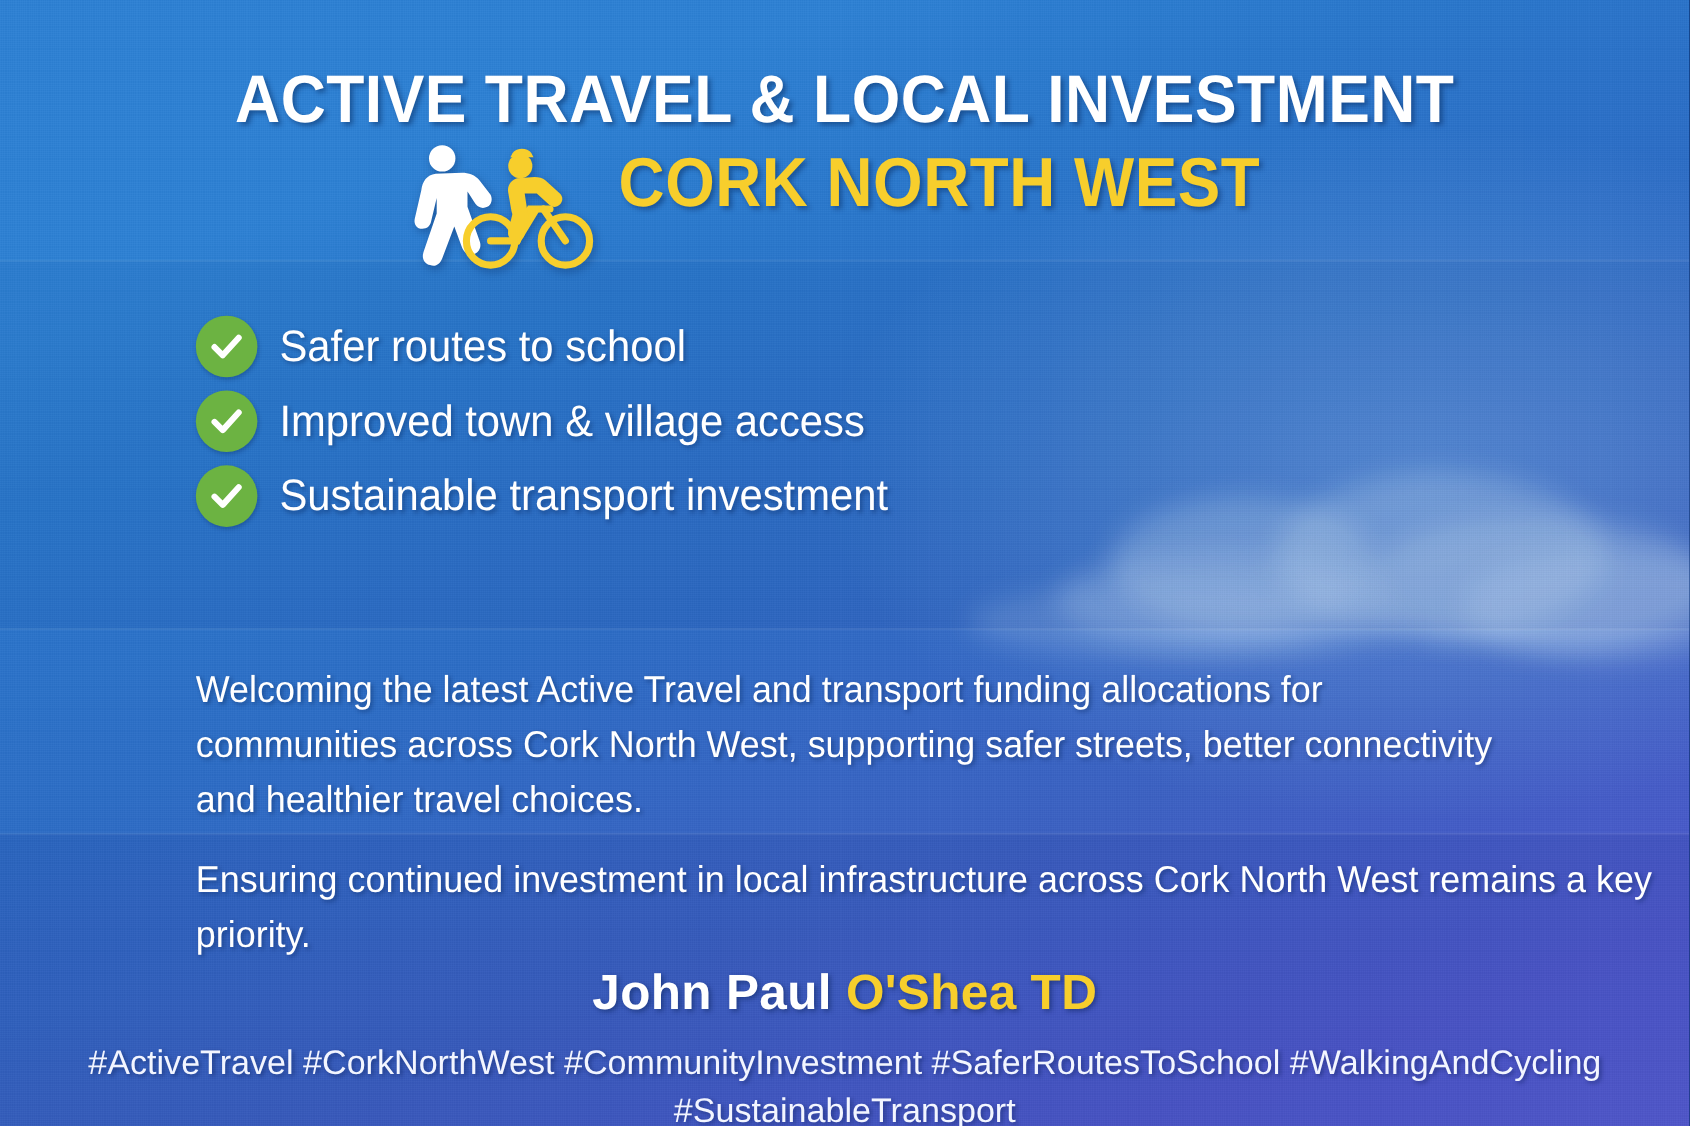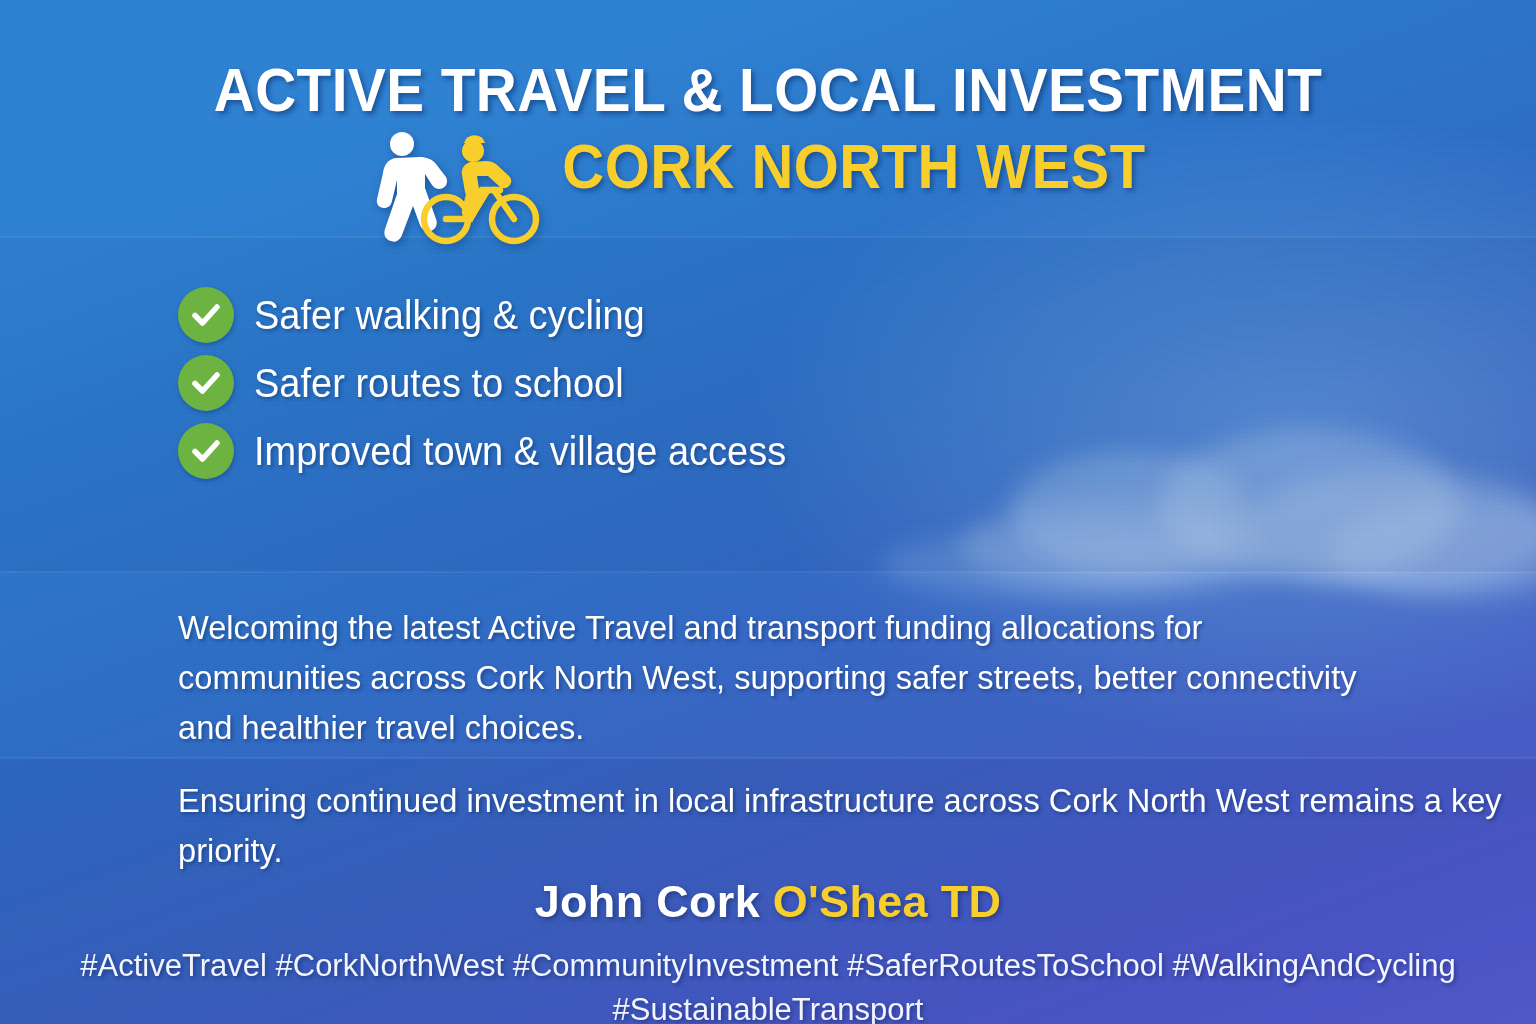--- a/index.html
+++ b/index.html
@@ -249,54 +249,54 @@
           <path d="M104 34 C98 36 95 41 96 47 L99 64 C100 69 104 71 108 70 C112 69 114 65 113 61 L111 48 L122 48 L133 58 C136 61 140 61 143 58 C146 55 146 51 143 48 L130 36 C127 34 124 33 120 33 Z"></path>
           <path d="M101 62 L96 82 C95 87 98 91 103 91 C107 91 110 89 111 85 L115 66 Z"></path>
         </g>
       </svg>
 
       <div class="subhead">CORK NORTH WEST</div>
     </div>
 
     <div class="bullets">
 
-      <div class="bullet">
-        <span class="check">
-          <svg width="34" height="34" viewBox="0 0 34 34">
-            <path d="M6 17.5 L13.5 25 L28 9" fill="none" stroke="#ffffff" stroke-width="5.5" stroke-linecap="round" stroke-linejoin="round"></path>
-          </svg>
-        </span>
-        <span class="bullet-label">Safer walking &amp; cycling</span>
-      </div>
 
       <div class="bullet">
         <span class="check">
           <svg width="34" height="34" viewBox="0 0 34 34">
             <path d="M6 17.5 L13.5 25 L28 9" fill="none" stroke="#ffffff" stroke-width="5.5" stroke-linecap="round" stroke-linejoin="round"></path>
           </svg>
         </span>
         <span class="bullet-label">Safer routes to school</span>
       </div>
 
       <div class="bullet">
         <span class="check">
           <svg width="34" height="34" viewBox="0 0 34 34">
             <path d="M6 17.5 L13.5 25 L28 9" fill="none" stroke="#ffffff" stroke-width="5.5" stroke-linecap="round" stroke-linejoin="round"></path>
           </svg>
         </span>
         <span class="bullet-label">Improved town &amp; village access</span>
       </div>
 
+      <div class="bullet">
+        <span class="check">
+          <svg width="34" height="34" viewBox="0 0 34 34">
+            <path d="M6 17.5 L13.5 25 L28 9" fill="none" stroke="#ffffff" stroke-width="5.5" stroke-linecap="round" stroke-linejoin="round"></path>
+          </svg>
+        </span>
+        <span class="bullet-label">Sustainable transport investment</span>
+      </div>
 
     </div>
 
     <div class="para para-1">Welcoming the latest Active Travel and transport funding allocations for communities across Cork North West, supporting safer streets, better connectivity and healthier travel choices.</div>
 
     <div class="para para-2">Ensuring continued investment in local infrastructure across Cork North West remains a key priority.</div>
 
     <div class="signature">
-      <span class="sig-white">John Cork </span><span class="sig-yellow">O'Shea TD</span>
+      <span class="sig-white">John Paul </span><span class="sig-yellow">O'Shea TD</span>
     </div>
 
     <div class="hashtags">#ActiveTravel #CorkNorthWest #CommunityInvestment #SaferRoutesToSchool #WalkingAndCycling #SustainableTransport</div>
 
   </div>
 </div>
 
 </body></html>

